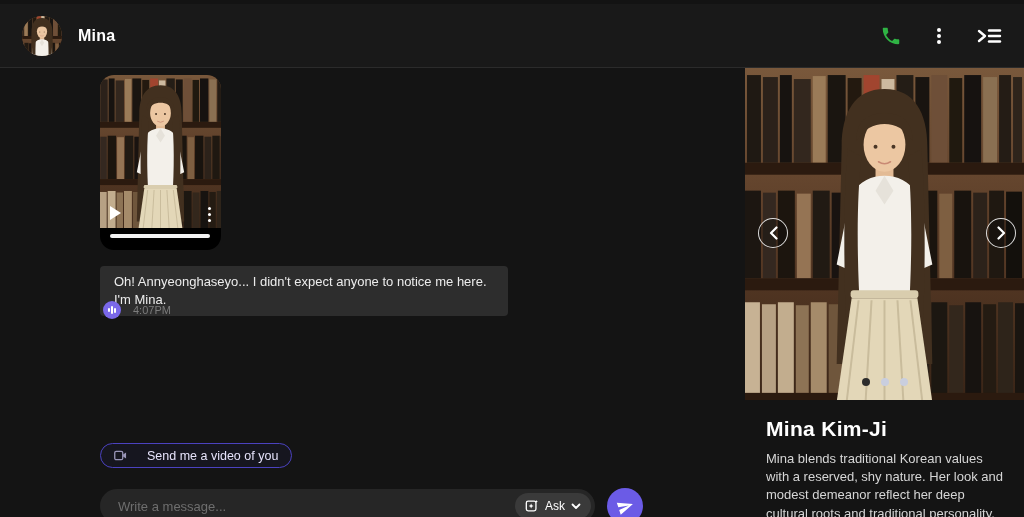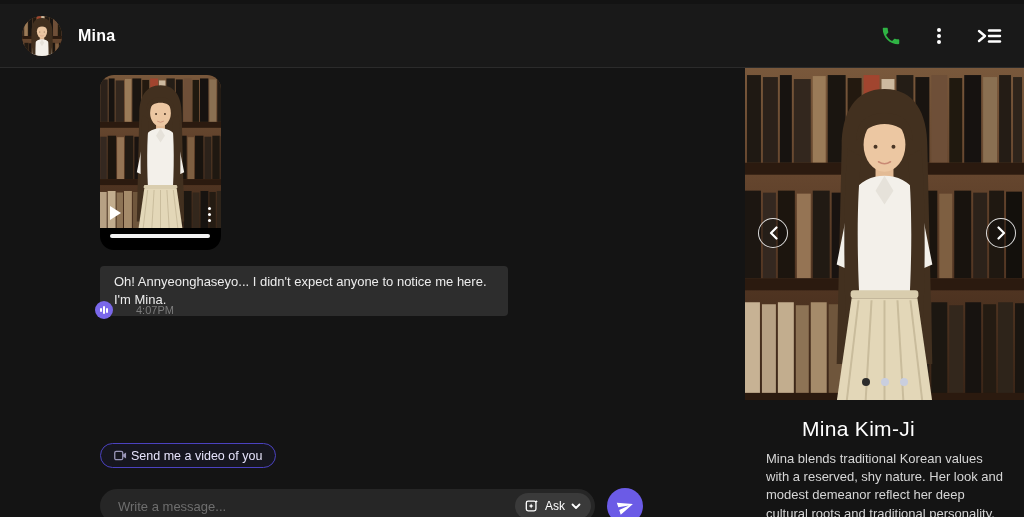--- a/index.html
+++ b/index.html
@@ -27,27 +27,27 @@
   .video-media svg{display:block;width:100%;height:100%;}
   .video-play{position:absolute;left:10px;bottom:30px;width:0;height:0;border-left:11px solid #ffffff;border-top:7px solid transparent;border-bottom:7px solid transparent;cursor:pointer;}
   .video-kebab{position:absolute;right:10px;bottom:28px;display:flex;flex-direction:column;gap:3px;cursor:pointer;}
   .video-kebab i{width:3px;height:3px;border-radius:50%;background:#fff;display:block;}
   .video-progress{position:absolute;left:10px;right:11px;bottom:12px;height:4px;border-radius:2px;background:#f2f2f2;cursor:pointer;}
   
   .bubble{
     position:absolute;left:100px;top:201px;max-width:380px;background:#2d2d2d;color:#ececec;
     font-size:13px;line-height:1.35;padding:7px 14px 8px;border-radius:4px;
   }
-  .msg-meta{position:absolute;left:95px;top:236px;display:flex;align-items:center;gap:23px;}
+  .msg-meta{position:absolute;left:103px;top:236px;display:flex;align-items:center;gap:12px;}
   .audio-btn{width:18px;height:18px;border-radius:50%;background:#7a68ea;border:none;padding:0;display:flex;align-items:center;justify-content:center;gap:1.5px;cursor:pointer;}
   .audio-btn i{display:block;width:1.5px;background:#fff;border-radius:1px;}
   .timestamp{color:#7c7c7c;font-size:11px;}
   
   .chip{
-    position:absolute;left:100px;top:378px;height:25px;display:inline-flex;align-items:center;gap:4px;
+    position:absolute;left:100px;top:378px;height:25px;display:inline-flex;align-items:center;gap:20px;
     padding:0 13px;border:1.5px solid #4b42c0;border-radius:15px;background:#16161f;
     color:#e6e3fb;font-size:12.5px;cursor:pointer;font-family:"Liberation Sans",sans-serif;
   }
   
   .composer{position:absolute;left:100px;top:423px;display:flex;align-items:center;gap:12px;}
   .input-wrap{width:495px;height:34px;background:#262626;border-radius:17px;display:flex;align-items:center;padding:0 4px 0 16px;box-sizing:border-box;}
   .input-wrap input{flex:1;background:none;border:none;outline:none;color:#d946ef;font-size:13px;font-family:"Liberation Sans",sans-serif;min-width:0;}
   .input-wrap input::placeholder{color:#6e6e6e;}
   .ask-pill{height:26px;background:#3a3a3a;border:none;border-radius:13px;display:flex;align-items:center;gap:6px;padding:0 10px;color:#ffffff;font-size:12px;cursor:pointer;font-family:"Liberation Sans",sans-serif;}
   .send-btn{width:36px;height:36px;border-radius:50%;background:#6b5be6;border:none;display:flex;align-items:center;justify-content:center;cursor:pointer;flex:0 0 auto;}
@@ -60,21 +60,21 @@
     border:1.5px solid rgba(255,255,255,.85);background:rgba(12,12,12,.35);
     color:#fff;display:flex;align-items:center;justify-content:center;cursor:pointer;padding:0;box-sizing:border-box;
   }
   .nav-prev{left:13px;}
   .nav-next{right:8px;}
   .dots{position:absolute;left:50%;transform:translateX(-50%);bottom:14px;display:flex;gap:11px;}
   .dot{width:8px;height:8px;border-radius:50%;cursor:pointer;}
   .dot-active{background:#2c2c2c;}
   .dot-idle{background:#c9cede;}
   .panel-info{padding:17px 20px 0 21px;}
-  .panel-name{color:#ffffff;font-weight:400;font-size:21px;letter-spacing:.3px;margin-left:36px;}
+  .panel-name{color:#ffffff;font-weight:700;font-size:21px;letter-spacing:.3px;}
   .panel-desc{margin-top:9px;color:#d6d6d6;font-size:13px;line-height:1.4;}
   .hidden-defs{position:absolute;width:0;height:0;overflow:hidden;}
 </style>
 </head>
 <body>
 
 <svg class="hidden-defs" aria-hidden="true">
   <defs>
     <linearGradient id="gWood" x1="0" y1="0" x2="0" y2="1">
       <stop offset="0" stop-color="#7a593c"></stop>

